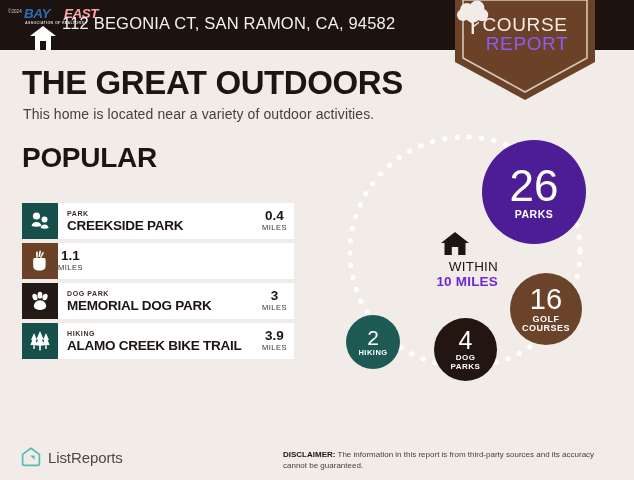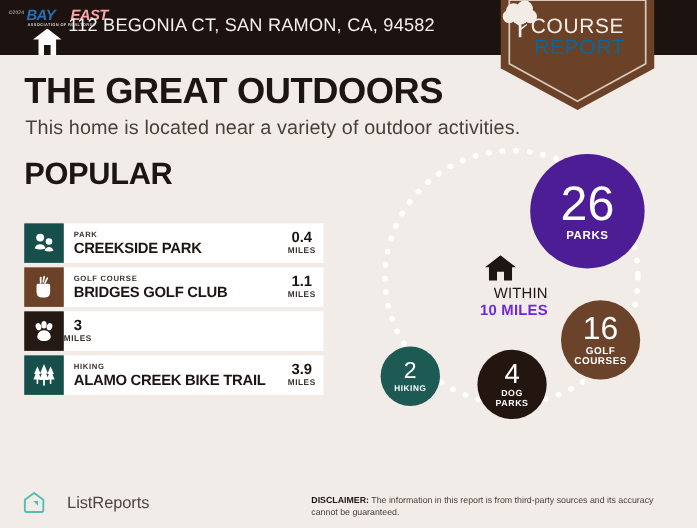--- a/index.html
+++ b/index.html
@@ -24,41 +24,41 @@
   .mls-sub{position:absolute;left:17px;top:17px;font-size:3.6px;font-weight:bold;color:#d8d4d0;letter-spacing:.35px;}
   .mls-house{position:absolute;left:22px;top:22px;width:26px;height:24px;}
   .addr{position:absolute;left:62px;top:14px;font-size:16.5px;color:#f4f0ee;letter-spacing:.2px;white-space:nowrap;}
 
   
   .badge{position:absolute;left:455px;top:0;width:140px;height:100px;}
   .badge svg{position:absolute;left:0;top:0;}
   .badge-t1{position:absolute;left:0;top:14px;width:140px;text-align:center;
     font-size:19px;color:#f3ece6;letter-spacing:.6px;}
   .badge-t2{position:absolute;left:0;top:33px;width:144px;text-align:center;
-    font-size:19px;color:#0369a1;letter-spacing:.6px;}
+    font-size:19px;color:#8b5cf6;letter-spacing:.6px;}
   .badge-tree{position:absolute;left:52px;top:55px;width:36px;height:34px;}
 
   
   .title{position:absolute;left:22px;top:64px;font-size:33px;font-weight:bold;
     letter-spacing:-.4px;color:#1d1512;}
-  .subtitle{position:absolute;left:23px;top:106px;font-size:18px;color:#4a403b;letter-spacing:.1px;}
+  .subtitle{position:absolute;left:23px;top:106px;font-size:14px;color:#4a403b;letter-spacing:.1px;}
   .popular{position:absolute;left:22px;top:142px;font-size:28px;font-weight:bold;
     letter-spacing:-.3px;color:#1d1512;}
 
   
   .list{position:absolute;left:22px;top:203px;width:272px;}
   .row{position:relative;height:36px;margin-bottom:4px;background:#ffffff;display:flex;align-items:center;}
   .row-icon{width:36px;height:36px;flex:0 0 36px;display:flex;align-items:center;justify-content:center;}
   .row-icon svg{display:block;}
   .row-text{flex:1 1 auto;padding-left:9px;overflow:hidden;}
   .row-cat{font-size:7px;font-weight:bold;letter-spacing:.6px;color:#3a302b;line-height:9px;}
   .row-name{font-size:13.5px;font-weight:bold;letter-spacing:-.25px;color:#1d1512;line-height:15px;white-space:nowrap;}
   .row-dist{flex:0 0 auto;padding-right:7px;text-align:center;}
   .row-num{font-size:13.5px;font-weight:bold;color:#1d1512;line-height:14px;}
-  .row-mi{font-size:7.5px;font-weight:bold;letter-spacing:.5px;color:#3a302b;line-height:10px;}
+  .row-mi{font-size:7.5px;font-weight:normal;letter-spacing:.5px;color:#3a302b;line-height:10px;}
 
   
   .diagram{position:absolute;left:330px;top:132px;width:300px;height:285px;}
   .dots{position:absolute;left:0;top:0;}
   .bub{position:absolute;border-radius:50%;display:flex;flex-direction:column;
     align-items:center;justify-content:center;color:#ffffff;text-align:center;}
   .bub .n{font-weight:normal;line-height:1;}
   .bub .l{font-weight:bold;letter-spacing:.5px;line-height:1.05;}
   .b-parks{left:152px;top:8px;width:104px;height:104px;background:#4c1d95;}
   .b-parks .n{font-size:44px;margin-bottom:1px;}
@@ -73,21 +73,21 @@
   .b-hike .n{font-size:21px;margin-bottom:1px;}
   .b-hike .l{font-size:7.5px;}
 
   .center{position:absolute;left:82px;top:100px;width:86px;text-align:right;}
   .center .hi{display:block;margin:0 auto 3px;}
   .center .c1{font-size:13.5px;color:#1d1512;letter-spacing:.2px;line-height:15px;}
   .center .c2{font-size:13.5px;font-weight:bold;color:#6d28d9;letter-spacing:.2px;line-height:15px;}
 
   
   .lr{position:absolute;left:20px;top:446px;display:flex;align-items:center;}
-  .lr-name{font-size:15px;color:#4f4642;letter-spacing:-.1px;margin-left:19px;}
+  .lr-name{font-size:15px;color:#4f4642;letter-spacing:-.1px;margin-left:6px;}
   .disc{position:absolute;left:283px;top:450px;width:330px;font-size:8px;color:#4a403b;line-height:10.5px;}
   .disc b{color:#1d1512;}
 </style>
 </head>
 <body>
 
 <div id="page">
 
   <div class="header-band">
     <div class="mls-logo">
@@ -154,40 +154,40 @@
       <div class="row-icon" style="background:#6b4228">
         <svg width="24" height="24" viewBox="0 0 24 24">
           <g fill="#ffffff">
             <path d="M9 2.5 q.9 0 .9 1.3 l-.2 5 l-1.4 0 l-.2-5 q0-1.3 .9-1.3Z"></path>
             <path d="M12.2 1.6 q.9 .2 .7 1.5 l-1.1 5 l-1.3-.3 l.8-5 q.2-1.3 .9-1.2Z"></path>
             <path d="M15.3 3 q.8 .45 .2 1.6 l-2.3 4.5 l-1.2-.6 l2.1-4.5 q.6-1.2 1.2-1Z"></path>
             <path d="M6.6 9 h9.6 q1.4 0 1.4 1.5 v6 q0 4.6-4.4 4.9 h-3.6 q-4.4-.3-4.4-4.9 v-6 q0-1.5 1.4-1.5Z"></path>
           </g>
         </svg>
       </div>
-      <div class="row-text">
-        <div class="row-cat">GOLF COURSE</div>
-        <div class="row-name">BRIDGES GOLF CLUB</div>
-      </div>
       <div class="row-dist">
         <div class="row-num">1.1</div>
         <div class="row-mi">MILES</div>
       </div>
     </div>
 
     <div class="row">
       <div class="row-icon" style="background:#241914">
         <svg width="24" height="24" viewBox="0 0 24 24">
           <g fill="#ffffff">
             <ellipse cx="7" cy="8" rx="2.5" ry="3.3" transform="rotate(-18 7 8)"></ellipse>
             <ellipse cx="12" cy="6.2" rx="2.4" ry="3.4"></ellipse>
             <ellipse cx="17" cy="8" rx="2.5" ry="3.3" transform="rotate(18 17 8)"></ellipse>
             <path d="M12 11.2 q4 0 5.6 3.6 q1.6 3.7-1.4 5.2 q-2.2 1.1-4.2 1.1 q-2 0-4.2-1.1 q-3-1.5-1.4-5.2 q1.6-3.6 5.6-3.6Z"></path>
           </g>
         </svg>
+      </div>
+      <div class="row-text">
+        <div class="row-cat">DOG PARK</div>
+        <div class="row-name">MEMORIAL DOG PARK</div>
       </div>
       <div class="row-dist">
         <div class="row-num">3</div>
         <div class="row-mi">MILES</div>
       </div>
     </div>
 
     <div class="row">
       <div class="row-icon" style="background:#17504a">
         <svg width="24" height="24" viewBox="0 0 24 24">

